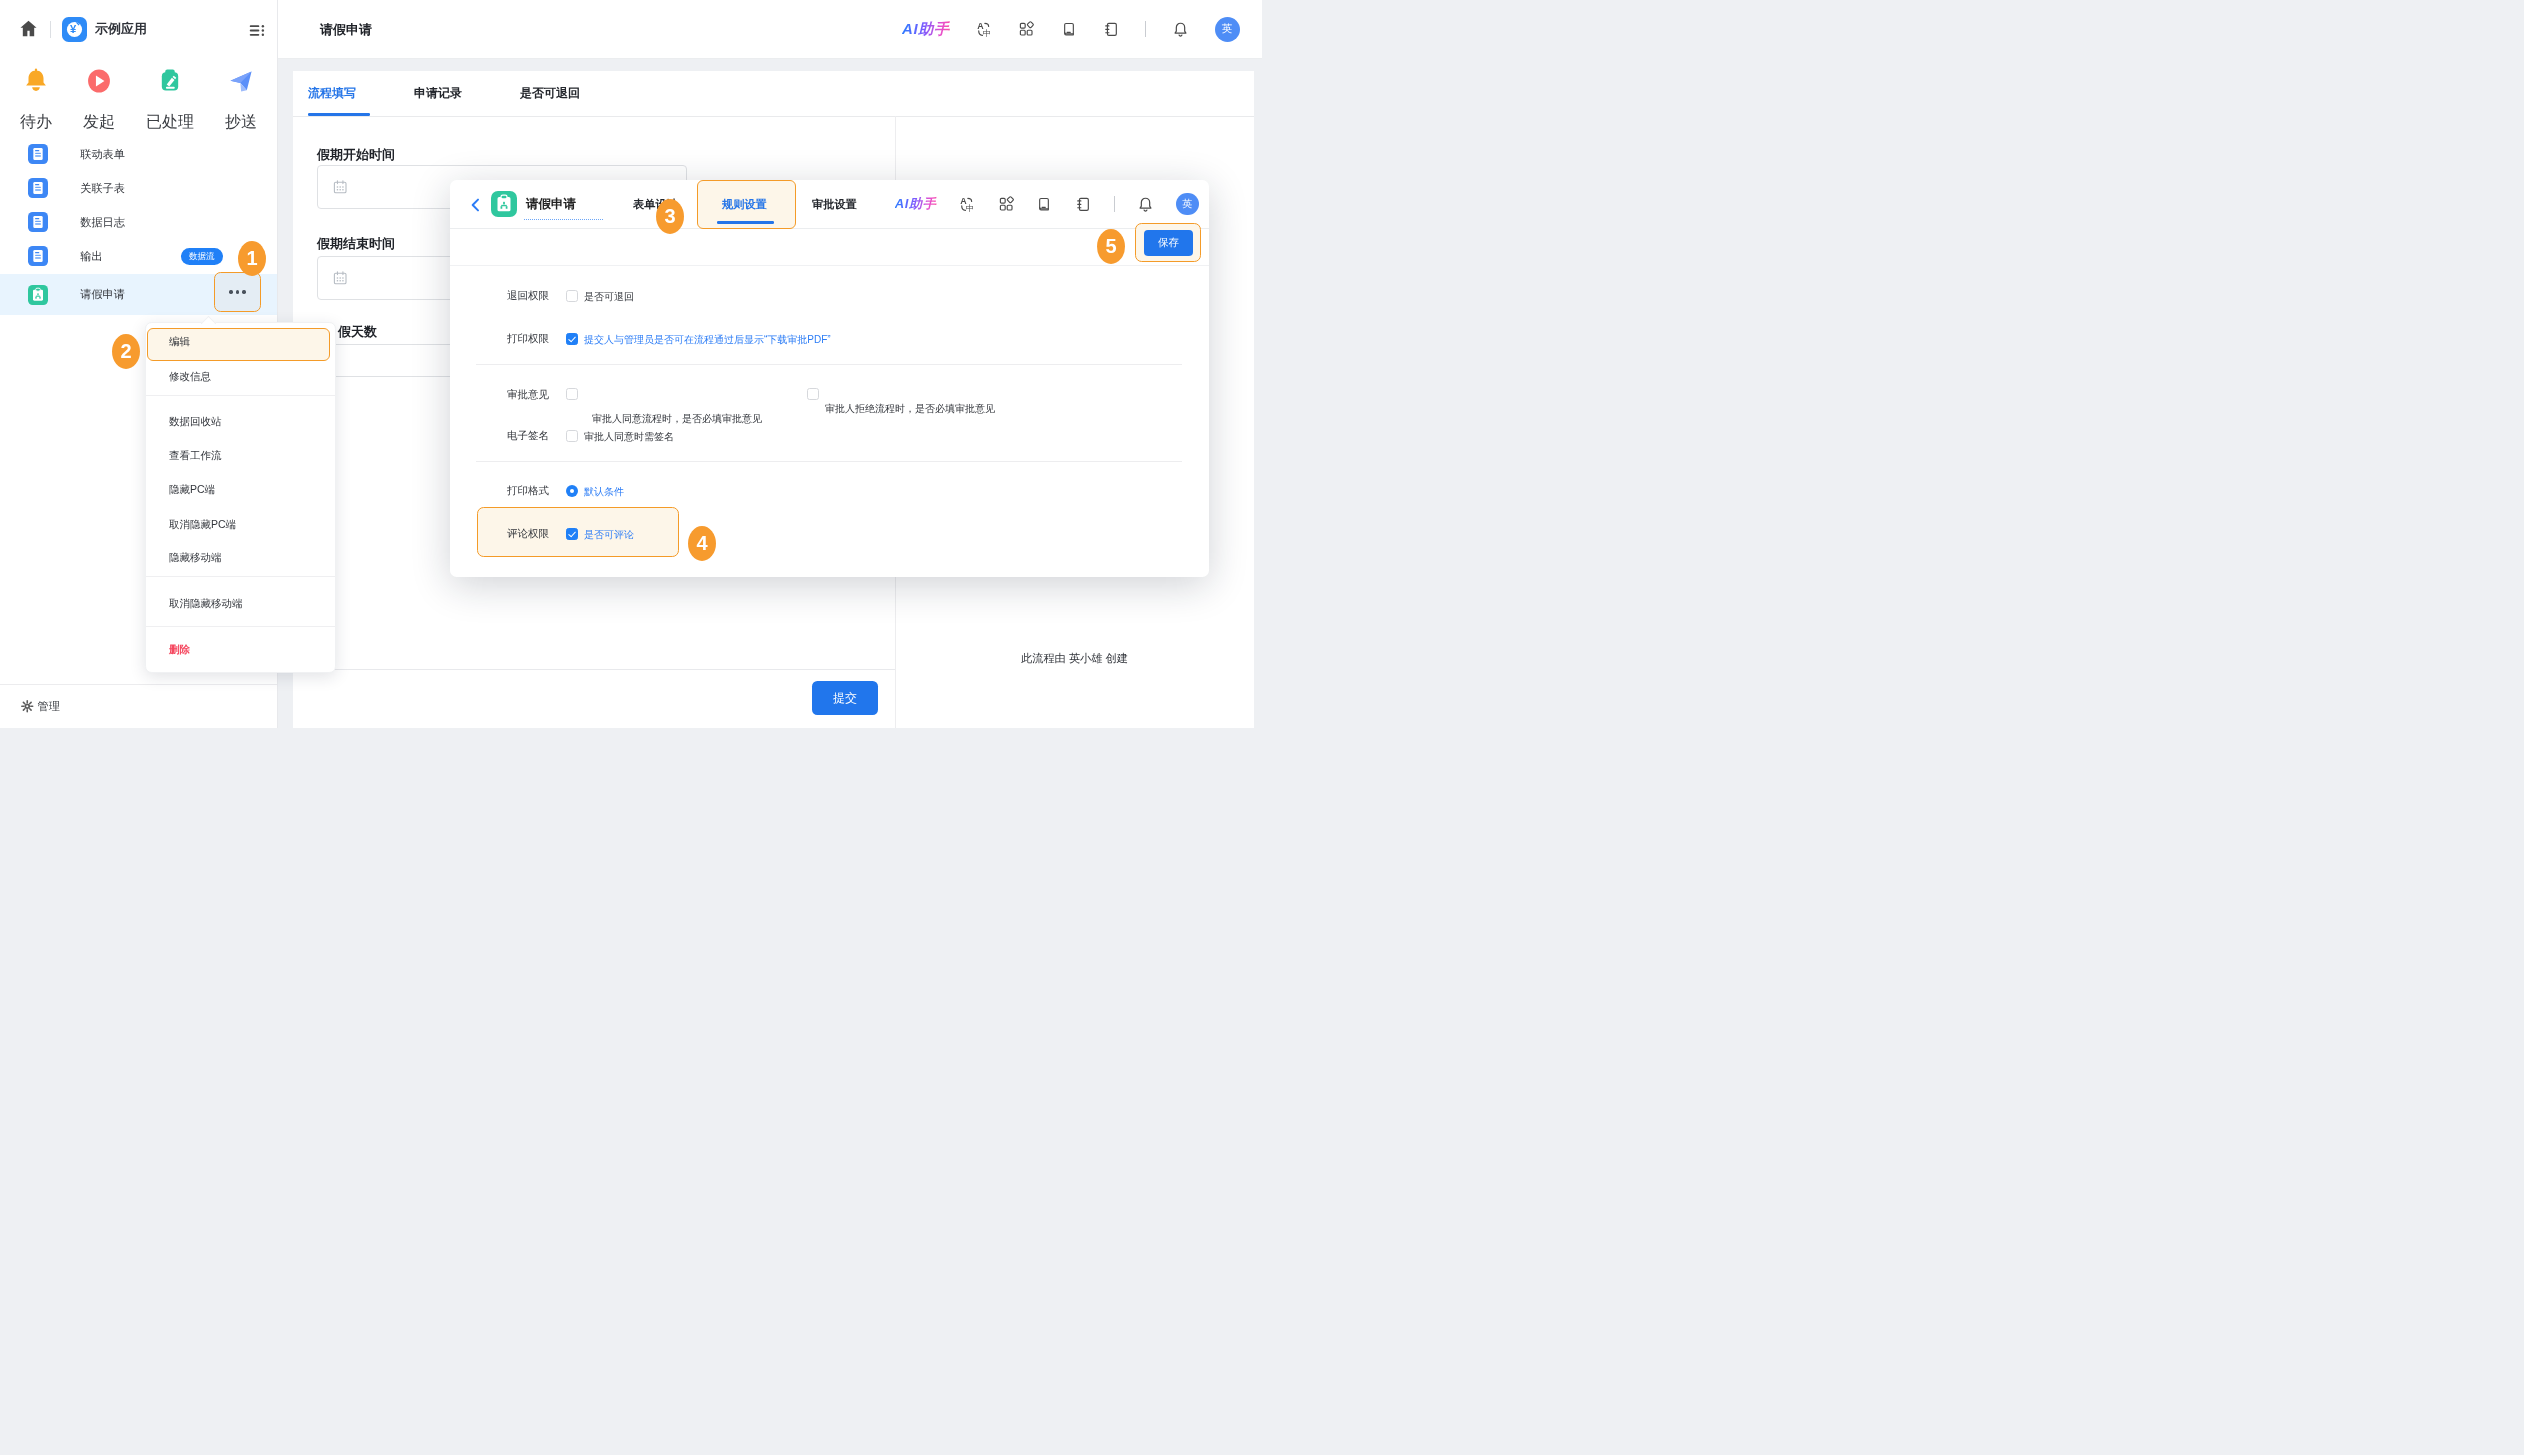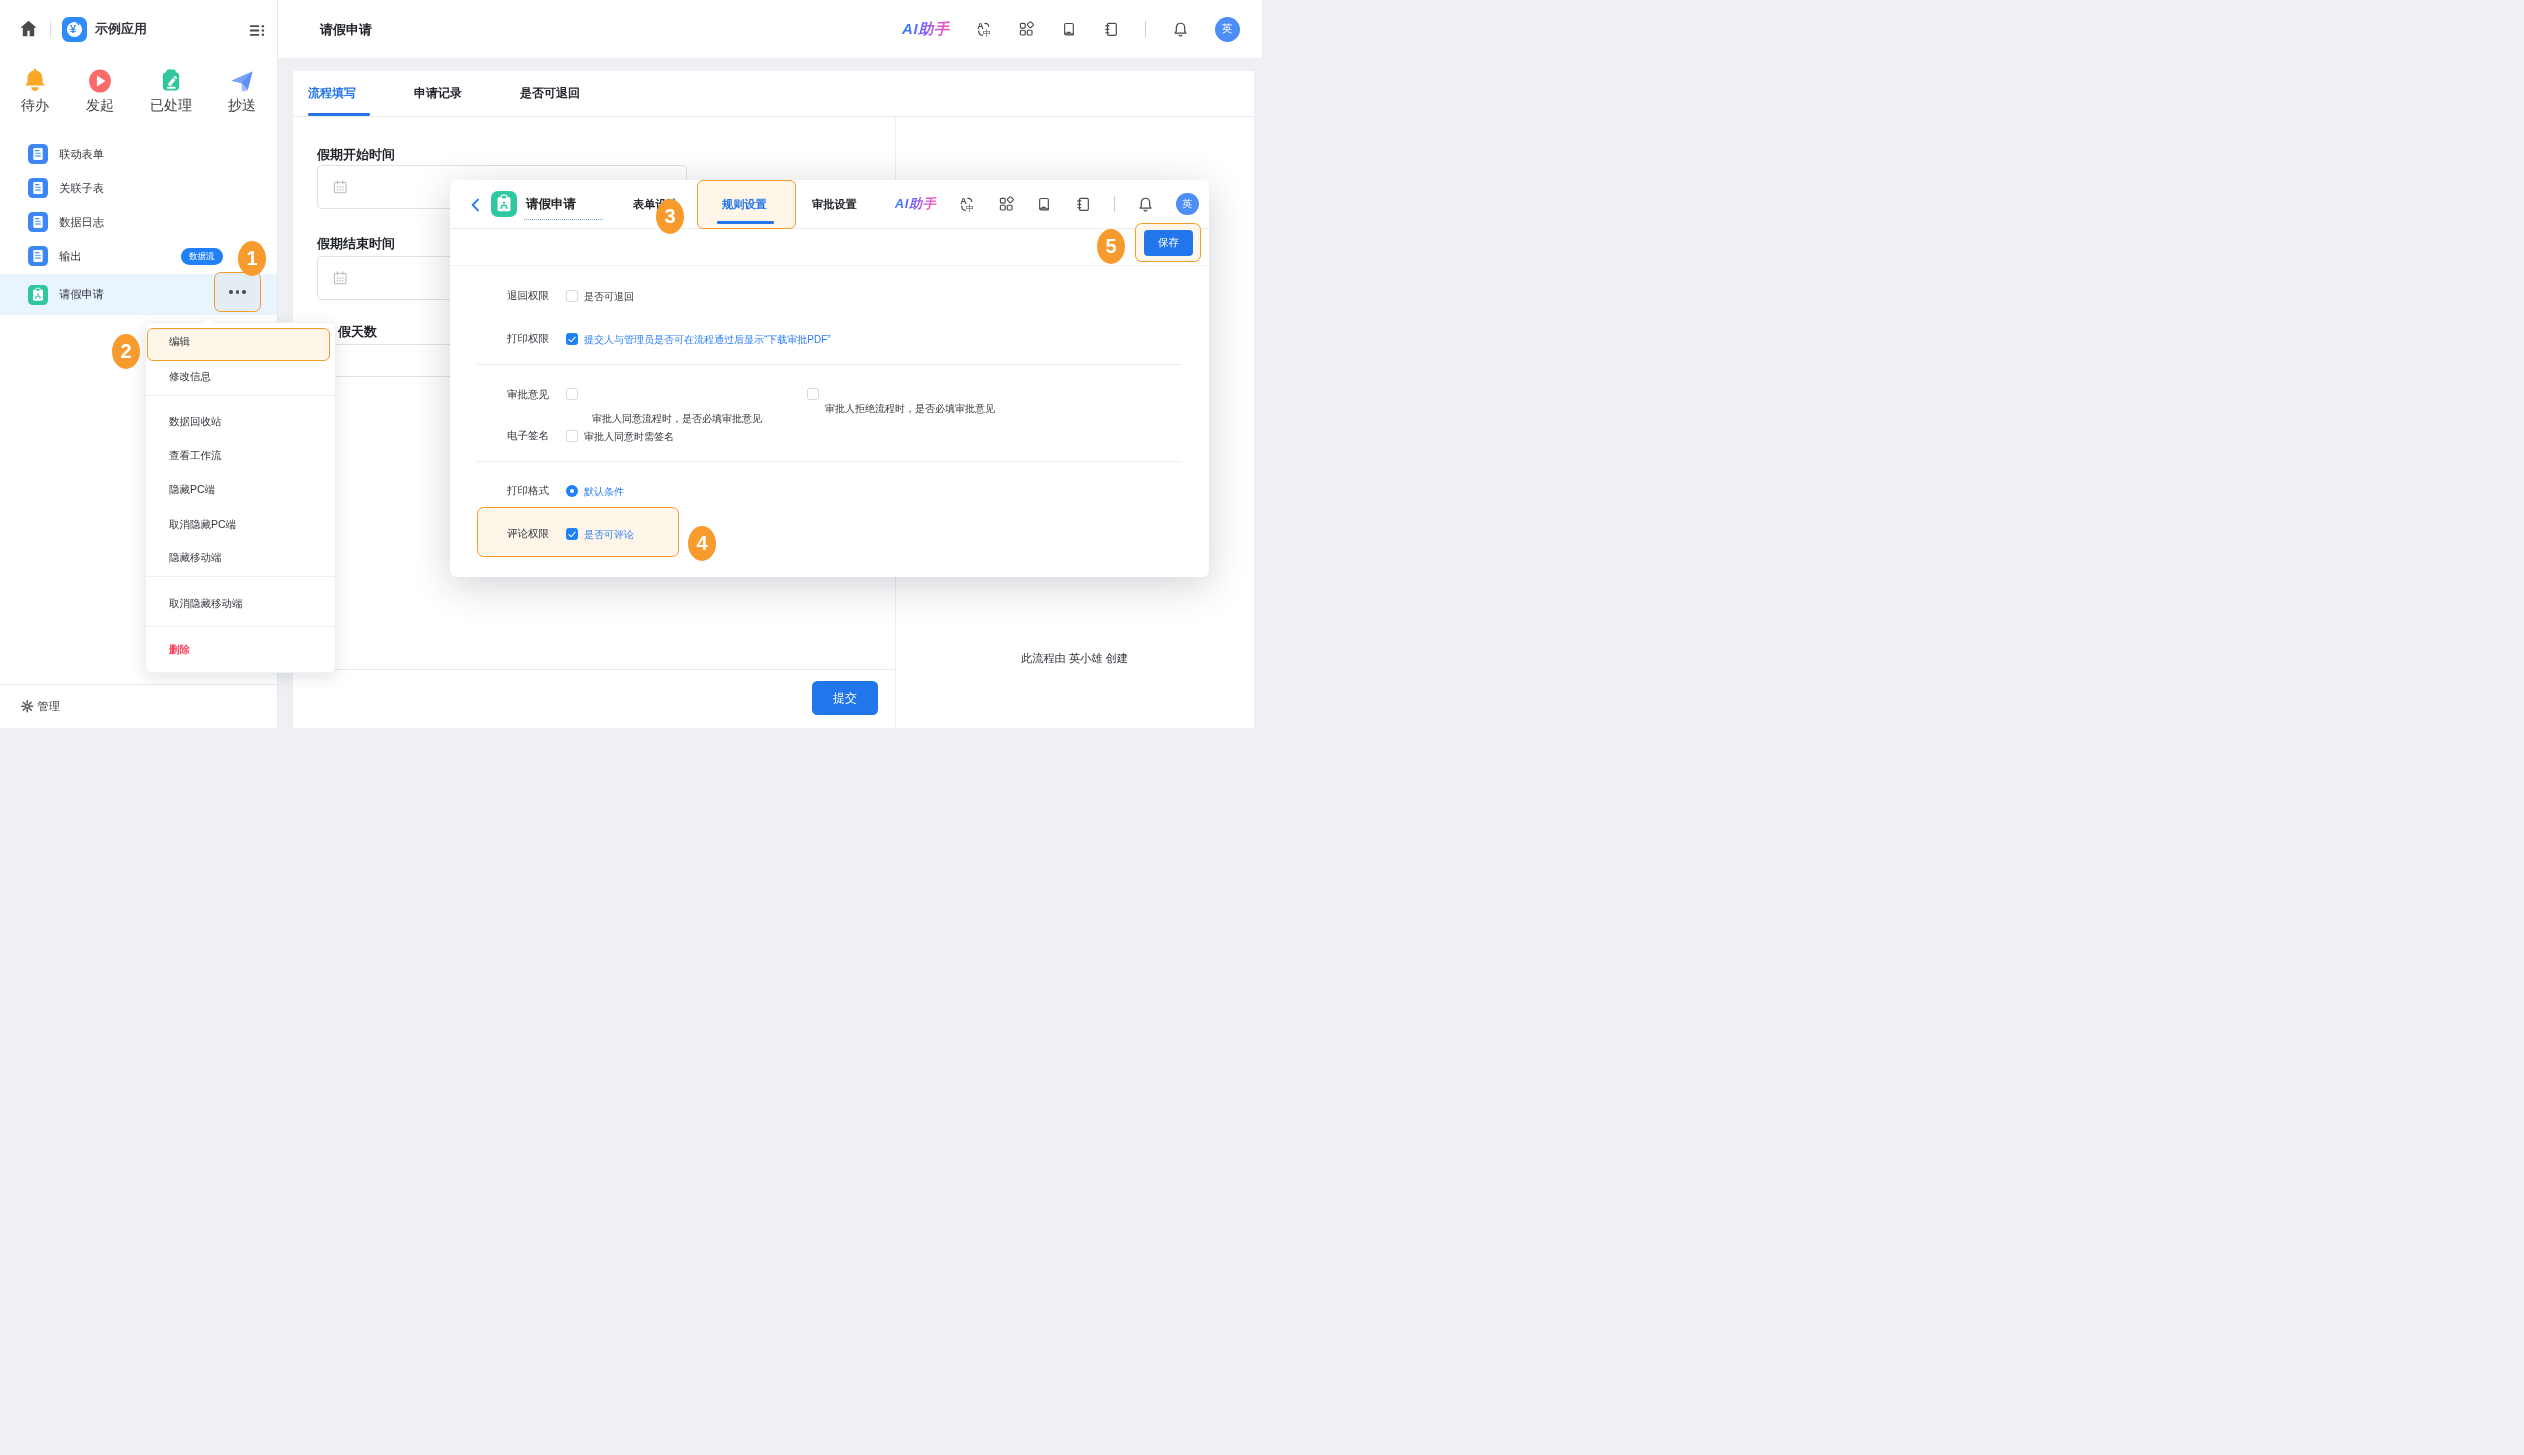--- a/index.html
+++ b/index.html
@@ -8,22 +8,22 @@
   .abs{position:absolute;}
   .ic{display:inline-block;line-height:0;}
   .ic svg{display:block;}
 
   
   .sidebar{position:absolute;left:0;top:0;width:277px;height:728px;background:#fff;border-right:0.7px solid #e8e9ec;z-index:3;}
   .sb-divider{position:absolute;left:50px;top:21px;width:0.7px;height:17px;background:#dcdfe3;}
   .app-name{position:absolute;left:95px;top:20.4px;font-size:13px;font-weight:bold;color:#30333a;}
   .quick{position:absolute;left:0;top:66px;width:277px;display:flex;justify-content:space-between;padding:0 20px;box-sizing:border-box;}
   .q-item{display:flex;flex-direction:column;align-items:center;cursor:pointer;}
-  .q-item .q-label{margin-top:1px;font-size:14px;color:#3a3d42;}
-  .sb-row{position:absolute;left:0;width:277px;height:34px;display:flex;align-items:center;padding-left:28px;box-sizing:border-box;cursor:pointer;}
+  .q-item .q-label{margin-top:16px;font-size:16px;color:#3a3d42;}
+  .sb-row{position:absolute;left:0;width:277px;height:34px;display:flex;align-items:center;padding-left:28px;box-sizing:border-box;cursor:pointer;gap:21px;}
   .sb-row .sb-label{margin-left:11.2px;font-size:11.2px;color:#33363c;}
   .sb-row.selected{background:#e8f4fe;}
   .sb-badge{position:absolute;left:181px;top:248px;height:17px;padding:0 8px;border-radius:8.5px;background:#2080F7;color:#fff;font-size:8.5px;line-height:17px;z-index:4;}
   .more-btn{position:absolute;left:214px;top:272px;width:47px;height:40px;background:#e4edf4;border:1.6px solid #F49B28;border-radius:6.6px;display:flex;align-items:center;justify-content:center;gap:3.3px;cursor:pointer;z-index:5;box-sizing:border-box;}
   .more-btn i{width:3.3px;height:3.3px;border-radius:50%;background:#49525c;}
   .sb-footer{position:absolute;left:0;top:684px;width:277px;height:44px;border-top:0.7px solid #ececee;display:flex;align-items:center;padding-left:20px;box-sizing:border-box;background:#fff;cursor:pointer;}
   .sb-footer .sb-label{margin-left:3px;font-size:11.2px;color:#3a3d42;}
 
   
   .main-header{position:absolute;left:278px;top:0;width:984px;height:58px;background:#fff;border-bottom:0.7px solid #ebedef;z-index:2;}

